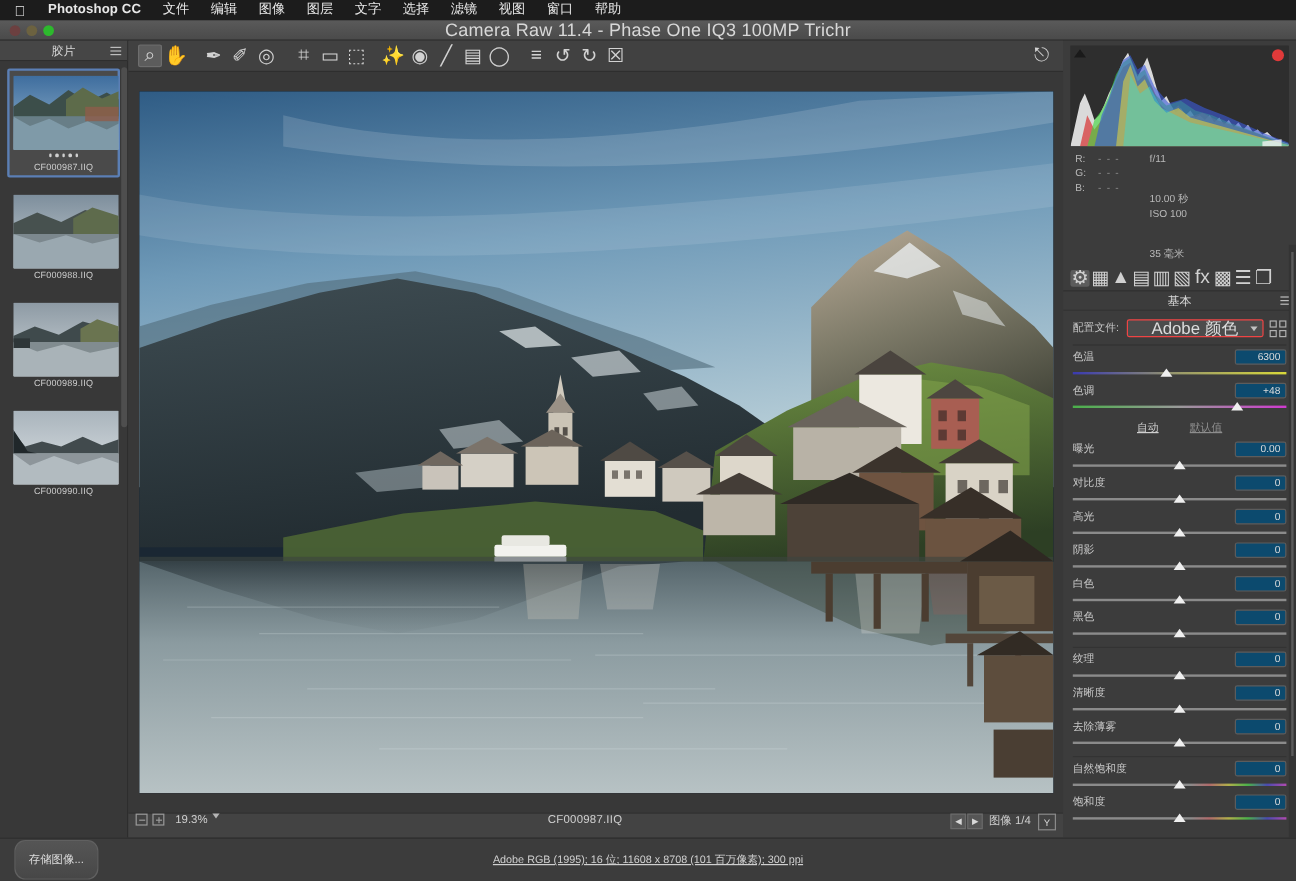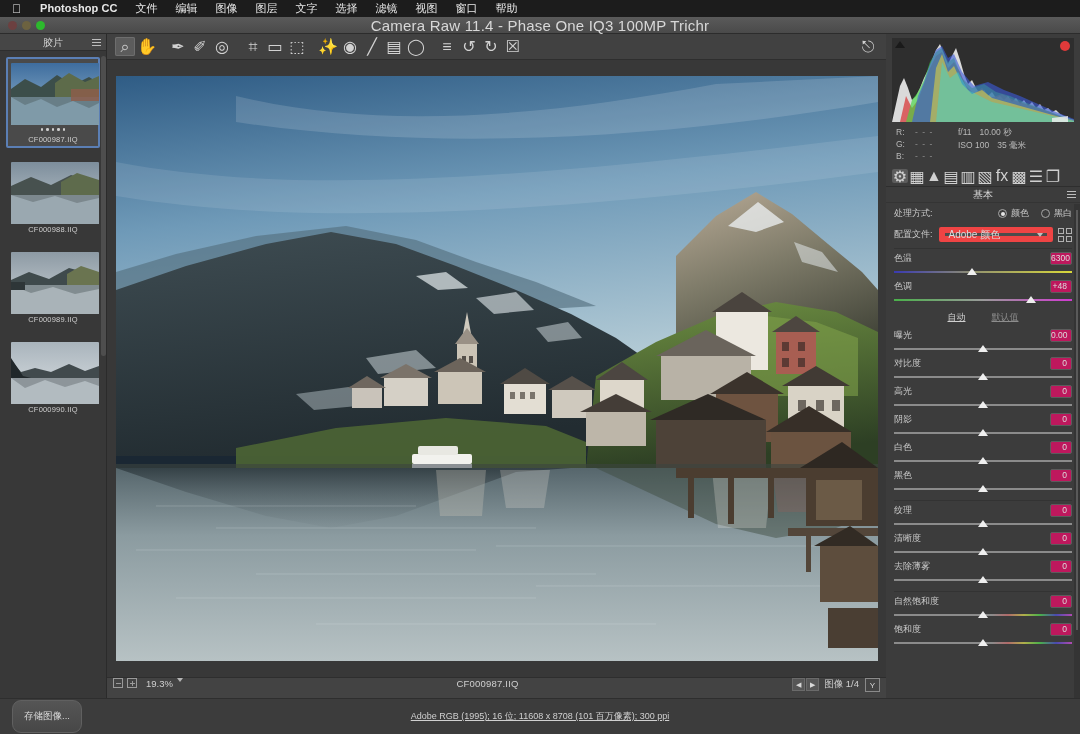--- a/index.html
+++ b/index.html
@@ -109,53 +109,53 @@
   .histo { position: relative; height: 84px; background: #2e2e2e; margin: 4px 6px 0 6px; overflow: hidden; }
   .clipL { position:absolute; left:3px; top:3px; width:0; height:0;
            border-left:5px solid transparent; border-right:5px solid transparent; border-bottom:7px solid #1a1a1a; }
   .clipR { position:absolute; right:4px; top:3px; width:10px; height:10px; border-radius:50%; background:#e03a3a; }
   .exif { display: flex; padding: 4px 10px 0 10px; color: #b9b9b9; font-size: 8.5px; }
   .rgbcol { width: 62px; }
   .rgbrow { display: flex; gap: 10px; line-height: 12px; }
   .rgbrow b { font-weight: normal; width: 9px; }
   .dashes { color: #8f8f8f; letter-spacing: 1px; }
   .exifright { flex: 1; line-height: 13px; }
-  .exifright div { display: flex; gap: 8px; }
+  .exifright div { display: flex; gap: 20px; flex-direction: column; }
 
   .tabrow {
     display: flex; align-items: center; gap: 1px; padding: 4px 4px 3px 6px;
     border-bottom: 1px solid #2e2e2e; margin-top: 3px;
   }
   .tabi { width: 16px; height: 14px; display:flex; align-items:center; justify-content:center; color:#d0d0d0; }
   .tabi.active { background: #5c5c5c; border-radius: 2px; }
 
   .paneltitle {
     height: 16px; background: #3c3c3c; display:flex; align-items:center; justify-content:center;
     color: #d8d8d8; font-size: 10px; position: relative; border-bottom: 1px solid #343434;
   }
   .paneltitle .fs-menu { right: 4px; top: 4px; }
 
   .prow { display: flex; align-items: center; padding: 4px 8px 0 8px; color: #c8c8c8; font-size: 9px; }
   .prow .lbl { white-space: nowrap; }
   .radio { width: 9px; height: 9px; border-radius: 50%; border: 1px solid #a5a5a5; margin-right: 4px;
            display:flex; align-items:center; justify-content:center; }
   .radio.on::after { content:""; width:4px; height:4px; border-radius:50%; background:#e6e6e6; }
   .select {
-    flex: 1; height: 15px; background: #4c4c4c; border: 6px solid #ef4444; border-radius: 2px;
-    display: flex; align-items: center; padding: 0 4px; color: #dcdcdc; font-size: 10px; position: relative;
+    flex: 1; height: 15px; background: #4c4c4c; border: 1px solid #ef4444; border-radius: 2px;
+    display: flex; align-items: center; padding: 0 4px; color: #dcdcdc; font-size: 14px; position: relative; justify-content: center;
   }
   .select .arr { position:absolute; right:4px; width:0;height:0;
     border-left:3px solid transparent;border-right:3px solid transparent;border-top:4px solid #c0c0c0; }
   .gridbtn { width: 14px; height: 14px; margin-left: 5px; display:grid;
              grid-template-columns:1fr 1fr; grid-template-rows:1fr 1fr; gap:2px; }
   .gridbtn i { border: 1px solid #b0b0b0; display:block; }
 
   .sliderblk { padding: 3px 8px 0 8px; }
   .sl-top { display: flex; align-items: center; justify-content: space-between; color:#c8c8c8; font-size:9px; }
-  .sl-val { width: 22px; height: 13px; background:#be185d; border:1px solid #5c5c5c; border-radius:2px;
+  .sl-val { width: 43px; height: 13px; background:#0c4a6e; border:1px solid #5c5c5c; border-radius:2px;
             text-align:right; padding-right:4px; color:#dcdcdc; font-size:8.5px; line-height:11px; }
   .track { position: relative; height: 10px; margin-top: 2px; }
   .track .bar { position:absolute; top:4px; left:0; right:0; height:2px; background:#8b8b8b; }
   .track .bar.temp { background: linear-gradient(to right,#3a3ab0,#9a9a6a,#d8d83a); }
   .track .bar.tint { background: linear-gradient(to right,#4ab04a,#9a9a9a,#d03ad0); }
   .track .bar.vib  { background: linear-gradient(to right,#8b8b8b 55%,#b06a6a,#b0b04a,#4ab04a,#4a4ab0,#b04ab0); }
   .knob { position:absolute; top:1px; width:0;height:0;
     border-left:5px solid transparent; border-right:5px solid transparent; border-bottom:7px solid #efefef;
     transform: translateX(-5px); }
   .autorow { display:flex; justify-content:center; gap:26px; padding: 6px 0 2px 0; font-size:9px; }
@@ -581,28 +581,20 @@
         <span class="tabi">▩</span>
         <span class="tabi">☰</span>
         <span class="tabi">❐</span>
       </div>
 
       <div class="paneltitle">
         <span>基本</span>
         <span class="fs-menu"></span>
       </div>
 
-      <div class="prow">
-        <span class="lbl">处理方式:</span>
-        <span style="flex:1"></span>
-        <span class="radio on"></span>
-        <span style="margin-right:12px">颜色</span>
-        <span class="radio"></span>
-        <span>黑白</span>
-      </div>
 
       <div class="prow" style="padding-top:7px">
         <span class="lbl" style="margin-right:6px">配置文件:</span>
         <span class="select">
           <span>Adobe 颜色</span>
           <span class="arr"></span>
         </span>
         <span class="gridbtn">
             <i></i>
             <i></i>

